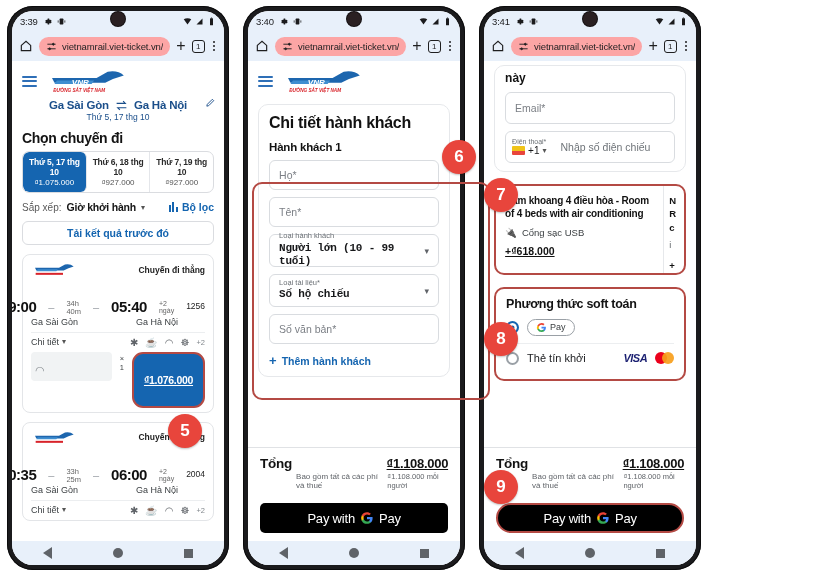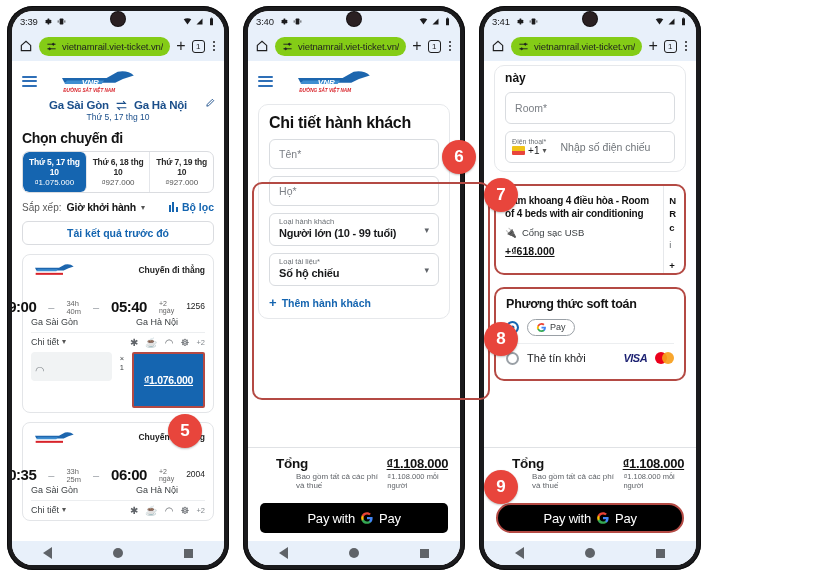--- a/index.html
+++ b/index.html
@@ -58,21 +58,21 @@
   
   .chrome {
     height: 30px; flex: 0 0 30px;
     background: #e8f0fa;
     display: flex; align-items: center;
     padding: 0 7px; gap: 6px;
   }
   .home-ico { width: 14px; height: 14px; flex:0 0 14px; }
   .omnibox {
     flex: 1 1 auto; height: 19px;
-    background: #84cc16;
+    background: #fca5a5;
     border-radius: 10px;
     display: flex; align-items: center;
     padding: 0 7px; gap: 5px;
     overflow: hidden;
   }
   .omnibox .url {
     font-size: 9.5px; color: #1f1f20;
     white-space: nowrap; overflow: hidden; letter-spacing: -0.1px;
   }
   .plus { font-size: 16px; line-height: 1; color: #1f1f20; font-weight: 300; flex:0 0 auto;}
@@ -84,21 +84,21 @@
   .kebab { display: flex; flex-direction: column; gap: 1.5px; flex:0 0 auto; padding: 0 2px; }
   .kebab i { width: 2.4px; height: 2.4px; border-radius: 50%; background: #1f1f20; display:block; }
 
   
   .page {
     flex: 1 1 auto; background: #ffffff; overflow: hidden; position: relative;
   }
   .page-scroll { position:absolute; inset:0; }
 
   
-  .site-header { display: flex; align-items: center; gap: 10px; padding: 7px 10px 2px 10px; }
+  .site-header { display: flex; align-items: center; padding: 7px 10px 2px 10px; }
   .hamburger { display: flex; flex-direction: column; gap: 2.5px; }
   .hamburger i { width: 15px; height: 2px; background: #2e6fb7; display:block; border-radius:1px; }
   .logo { height: 26px; }
 
   .route-line {
     display: flex; align-items: center; justify-content: center;
     gap: 6px; padding: 3px 28px 0 28px; position: relative;
   }
   .route-line .st { font-size: 11.5px; color: #1a4e8a; font-weight: 700; letter-spacing: -0.2px;}
   .swap { color: #1a4e8a; font-size: 11px; }
@@ -156,44 +156,44 @@
   .seatrow { display: flex; align-items: flex-start; gap: 6px; margin-top: 4px; position: relative; }
   .seatbox {
     background: #f1f3f4; border-radius: 4px; padding: 4px 6px 4px 4px;
     display: flex; gap: 4px; align-items: flex-start; width: 132px;
   }
   .seatbox .ico { color:#80868b; font-size: 11px; padding-top: 8px;}
   .seatbox .txt { font-size: 8.5px; line-height: 1.25; color: #202124; font-weight: 600; }
   .qty { font-size: 7.5px; color: #3c4043; margin-left: 2px; padding-top: 2px;}
   .pricebtn {
     margin-left: auto; background: #1565b0; color: #fff; border: 2px solid #b44a44;
-    border-radius: 2px; padding: 20px 10px; font-size: 10.5px; font-weight: 700;
+    border-radius: 11px; padding: 20px 10px; font-size: 10.5px; font-weight: 700;
     letter-spacing: -0.3px; align-self: center;
   }
   .pricebtn u { text-decoration: underline; }
 
   
   .card-white { background:#fff; margin: 8px 10px 0; border:1px solid #e6e8eb; border-radius:10px; padding: 9px 10px 8px; }
   .h-title { font-size: 16px; font-weight: 700; color:#121212; letter-spacing:-0.3px; }
   .h-sub { font-size: 11.5px; font-weight: 700; color:#121212; margin-top: 9px; letter-spacing:-0.2px;}
   .field {
     border: 1px solid #d9dce0; border-radius: 6px; height: 30px; margin-top: 7px;
     display: flex; align-items: center; padding: 0 9px; background:#fff;
     font-size: 10.5px; color: #7b7f85;
   }
   .field.tall { height: 33px; flex-direction: column; align-items: flex-start; justify-content: center; }
   .field .flabel { font-size: 7.5px; color: #6b7075; line-height: 1; }
-  .field .fvalue { font-size: 11px; color: #17181a; font-weight: 600; line-height: 1.25; margin-top:2px; letter-spacing:-0.2px;}
+  .field .fvalue { font-size: 11px; color: #17181a; font-weight: 600; line-height: 1.25; margin-top:2px; letter-spacing:-0.2px;font-family:Liberation Mono, monospace;}
   .field .chev { margin-left: auto; color: #5f6368; font-size: 9px; align-self:center; }
   .field-row { display:flex; width:100%; align-items:center; }
   .addpax { display: flex; align-items: center; gap: 5px; margin-top: 9px; color:#1565b0; font-size: 10.5px; font-weight: 700; }
 
   .totalbar { border-top: 1px solid #e0e2e5; padding: 8px 12px 6px; background:#fff; }
   .tt-row { display: flex; align-items: baseline; }
-  .tt-l { font-size: 13.5px; font-weight: 700; color:#121212; letter-spacing:-0.3px;margin-left:16px; }
+  .tt-l { font-size: 13.5px; font-weight: 700; color:#121212; letter-spacing:-0.3px; }
   .tt-r { margin-left: auto; font-size: 13px; font-weight: 700; color:#121212; letter-spacing:-0.3px;}
   .tt-r u { text-decoration: underline; }
   .tt-row2 { display: flex; align-items: baseline; margin-top: 1px; margin-left: 36px; }
   .tt-l2 { font-size: 8px; color: #5f6368; }
   .tt-r2 { margin-left: auto; font-size: 7.5px; color: #5f6368; }
   .gpaybtn {
     margin: 7px 12px 8px; height: 30px; background:#000; border-radius: 5px;
     display:flex; align-items:center; justify-content:center; gap: 5px;
     color:#fff; font-size: 13px; letter-spacing: -0.2px;
   }
@@ -530,44 +530,48 @@
               <svg class="logo" viewBox="0 0 150 42" width="108">
                 <path d="M12 16 h72 l18 -10 q16 -3 26 6 q-16 4 -30 12 H16 z" fill="#1d66ae"></path>
                 <path d="M20 20 h60 l-4 6 H16 z" fill="#3f8ed0"></path>
                 <text x="44" y="28" font-family="Liberation Sans, sans-serif" font-size="13" font-weight="700" font-style="italic" fill="#fff">VNR</text>
                 <text x="14" y="38" font-family="Liberation Sans, sans-serif" font-size="7.5" font-weight="700" font-style="italic" fill="#d8232a">ĐƯỜNG SẮT VIỆT NAM</text>
               </svg>
             </div>
 
             <div class="card-white">
               <div class="h-title">Chi tiết hành khách</div>
-
+              <div class="h-sub">Hành khách 1</div>
+
+              <div class="field">
+                <span>Họ*</span>
+              </div>
               <div class="field">
                 <span>Tên*</span>
-              </div>
-              <div class="field">
-                <span>Họ*</span>
               </div>
               <div class="field tall">
                 <div class="field-row">
                   <div>
                     <div class="flabel">Loại hành khách</div>
                     <div class="fvalue">Người lớn (10 - 99 tuổi)</div>
                   </div>
                   <span class="chev">▾</span>
                 </div>
               </div>
               <div class="field tall">
                 <div class="field-row">
                   <div>
                     <div class="flabel">Loại tài liệu*</div>
                     <div class="fvalue">Số hộ chiếu</div>
                   </div>
                   <span class="chev">▾</span>
                 </div>
+              </div>
+              <div class="field">
+                <span>Số văn bản*</span>
               </div>
 
               <div class="addpax">
                 <span style="font-size:13px;">+</span>
                 <span>Thêm hành khách</span>
               </div>
             </div>
           </div>
         </div>
 
@@ -656,21 +660,21 @@
               <i></i>
             </span>
         </div>
 
         <div class="page">
           <div class="page-scroll">
 
             <div class="card-white" style="margin-top:4px;padding-top:5px;">
               <div class="p3-nay">này</div>
               <div class="field" style="height:32px">
-                <span>Room*</span>
+                <span>Email*</span>
               </div>
               <div class="phonefield">
                 <span class="pf-left">
                   <span class="pf-lbl">Điện thoại*</span>
                   <span class="pf-cc">
                     <span class="flag"></span>
                     <span>+1</span>
                     <span class="caret">▾</span>
                   </span>
                 </span>

